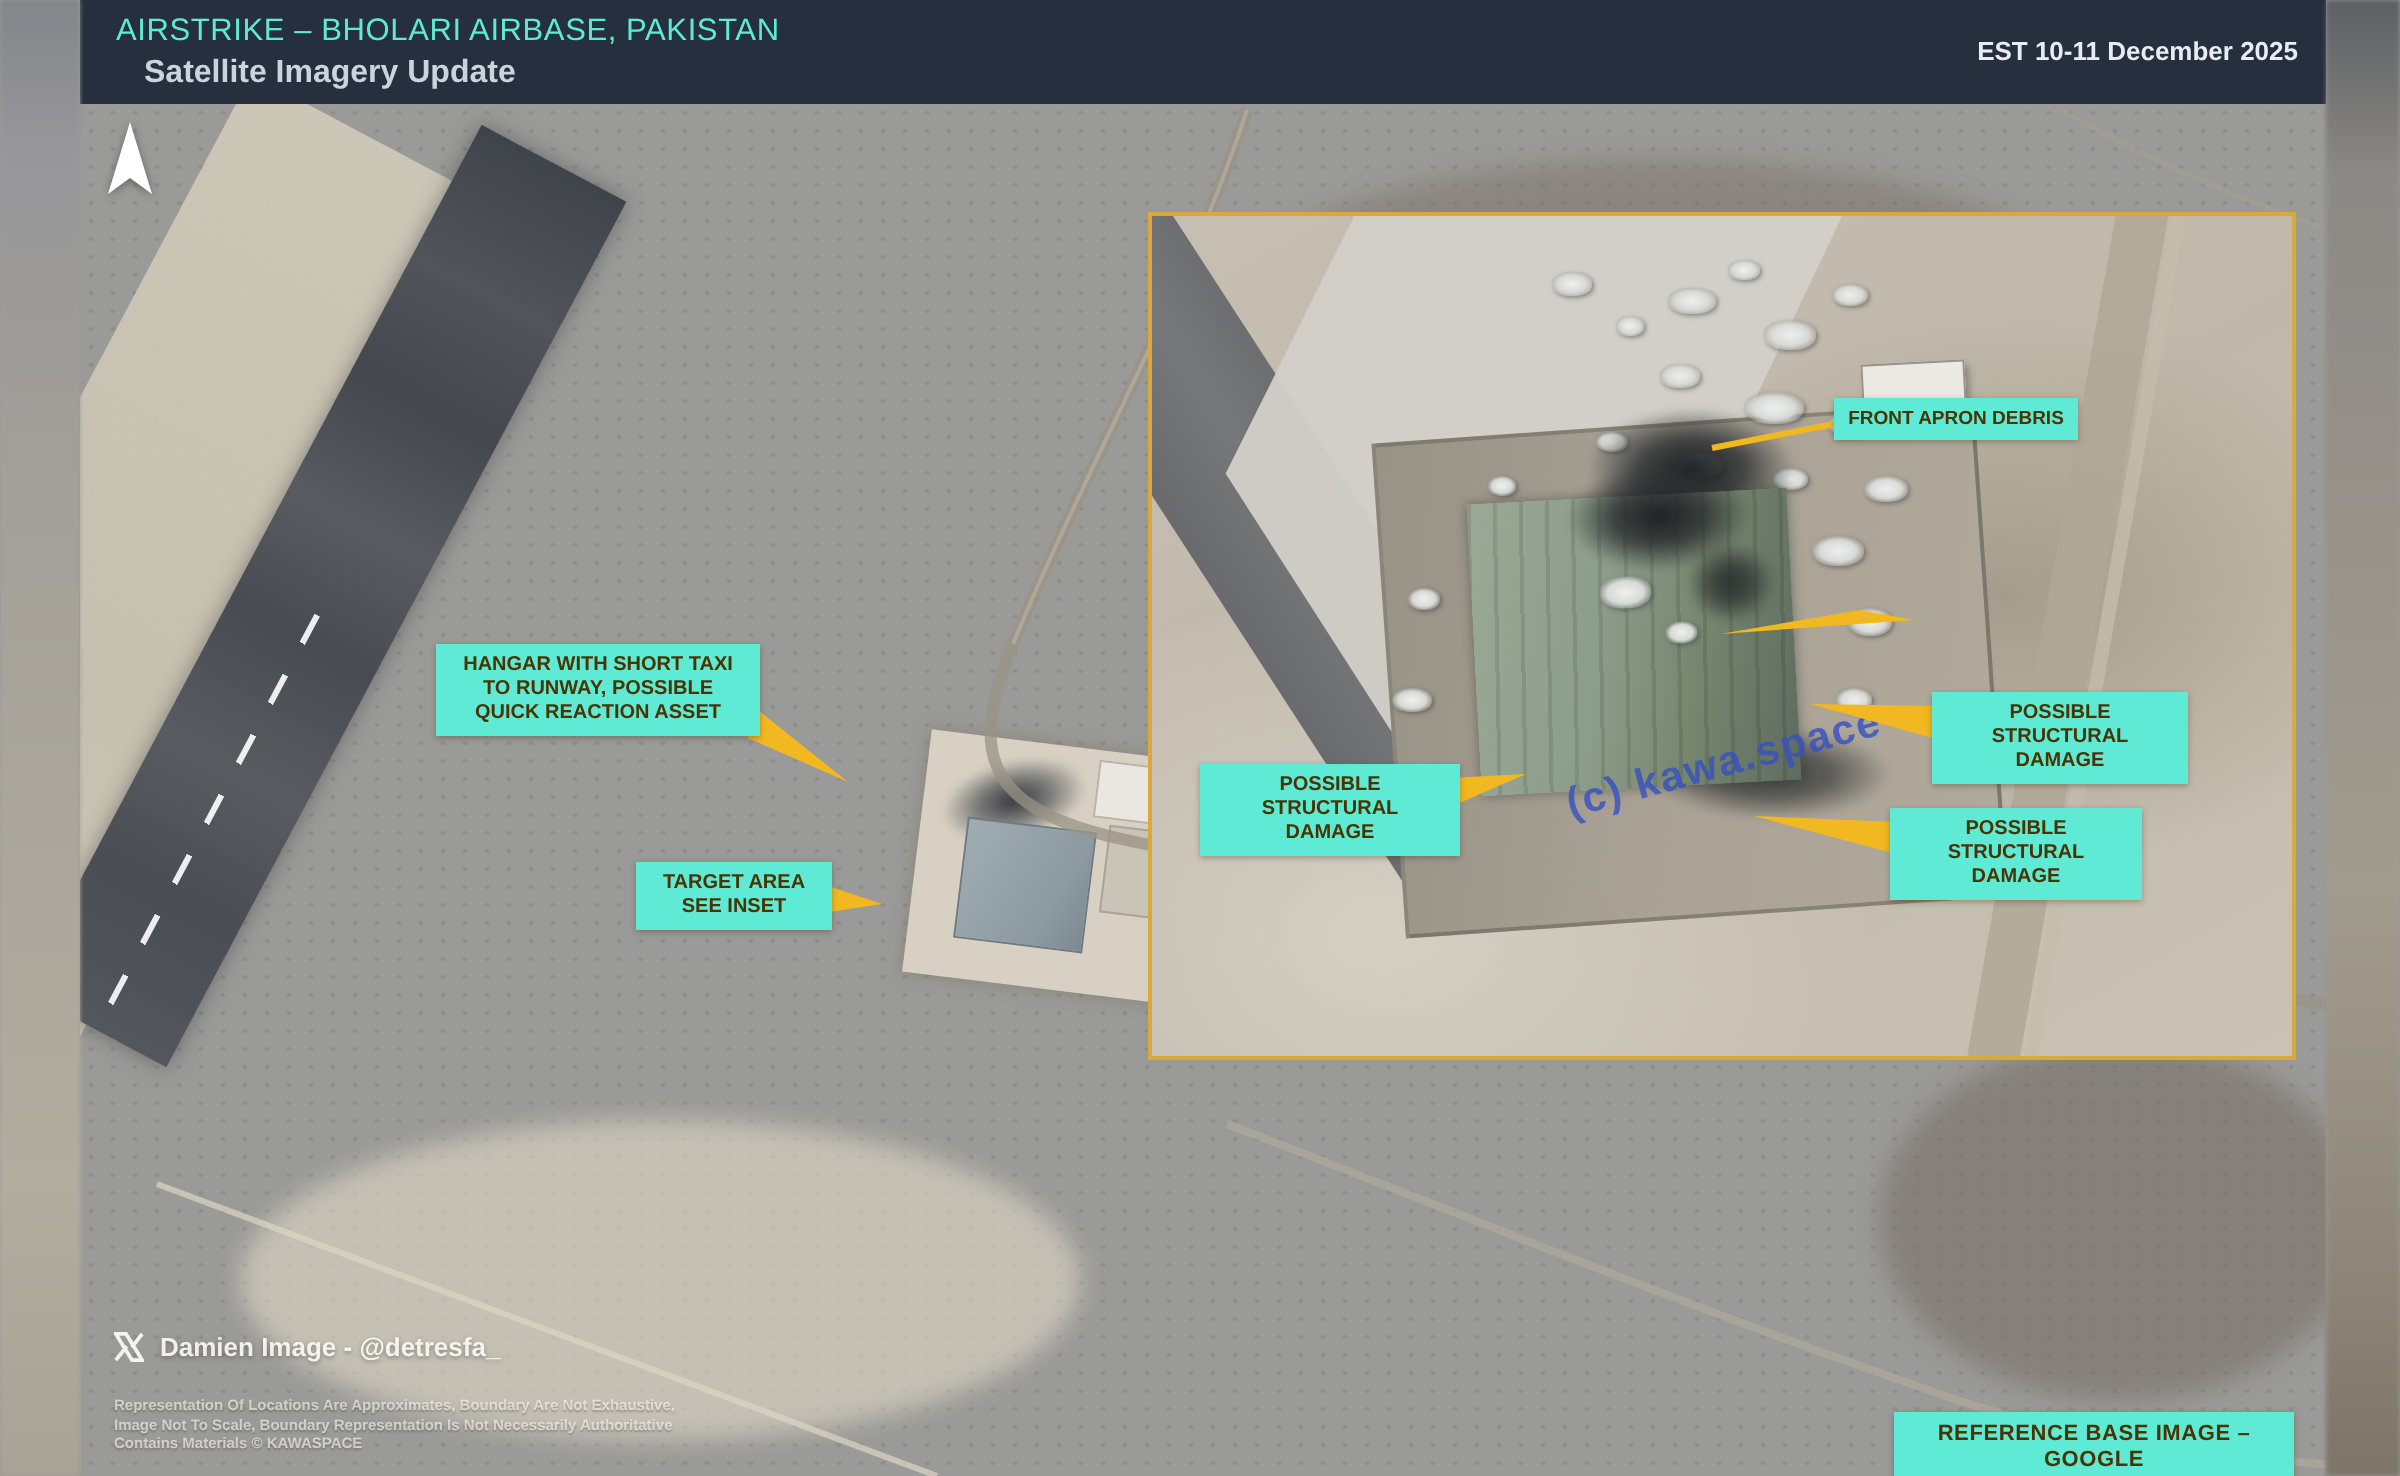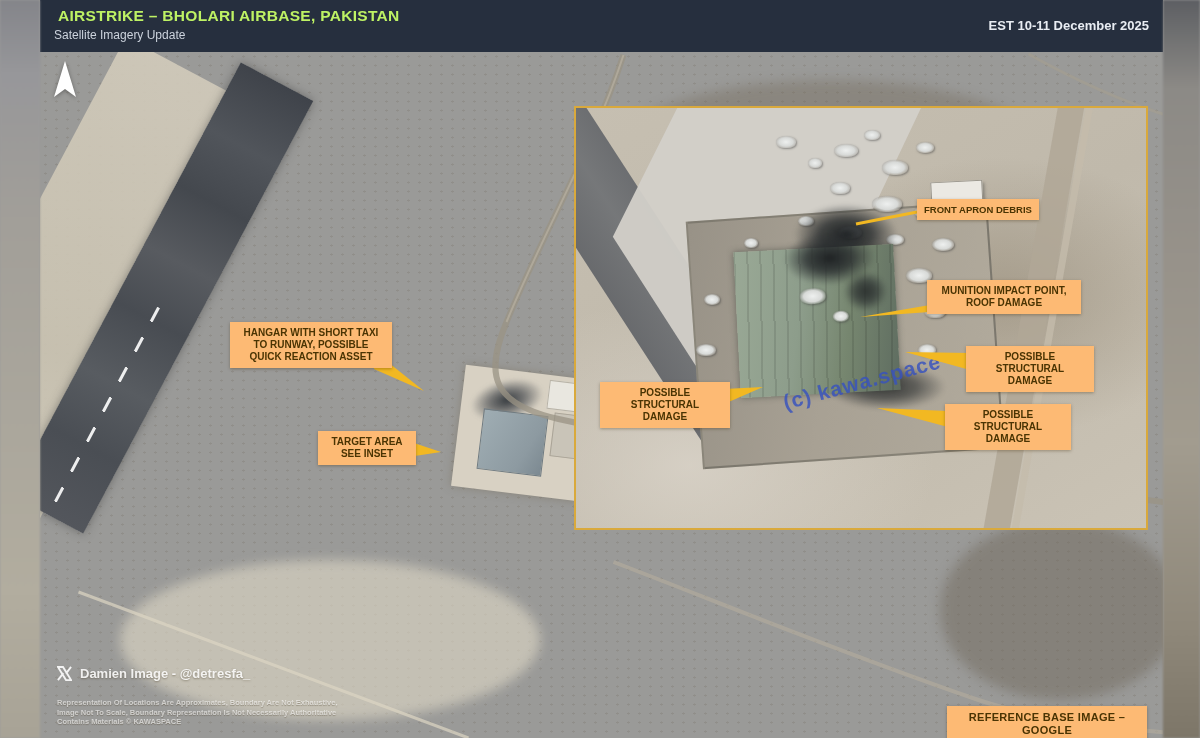--- a/index.html
+++ b/index.html
@@ -10,22 +10,22 @@
   .edge-left{left:0;width:40px;
     background:linear-gradient(180deg,#84858a 0%,#97979a 10%,#a29f99 30%,#aaa69c 55%,#b2ad9f 80%,#a8a396 100%);
     filter:blur(1px);}
   .edge-right{left:1163px;width:37px;
     background:linear-gradient(180deg,#5d5f63 0%,#8c8a86 12%,#97928a 35%,#a29c8f 60%,#8f887a 85%,#7d7668 100%);
     filter:blur(1px);}
   
   .frame{position:absolute;left:40px;top:0;width:1123px;height:738px;overflow:hidden;}
   
   .header{position:absolute;left:0;top:0;width:100%;height:52px;background:#262f3e;z-index:60;}
-  .title{position:absolute;left:18px;top:7px;color:#bef264;font-size:15.5px;font-weight:700;letter-spacing:.3px;}
-  .subtitle{position:absolute;left:14px;top:28px;color:#ccd3dd;font-size:12px;font-weight:400;}
+  .title{position:absolute;left:18px;top:7px;color:#5eead4;font-size:15.5px;font-weight:400;letter-spacing:.3px;}
+  .subtitle{position:absolute;left:32px;top:28px;color:#ccd3dd;font-size:16px;font-weight:700;}
   .date{position:absolute;right:14px;top:18px;color:#e9edf3;font-size:13px;font-weight:700;}
   
   .terrain{position:absolute;left:0;top:52px;width:1123px;height:686px;
     background:
       radial-gradient(420px 260px at 78% 12%, rgba(128,114,92,.45), transparent 70%),
       radial-gradient(500px 300px at 92% 6%, rgba(96,92,88,.5), transparent 65%),
       radial-gradient(600px 350px at 60% 30%, rgba(173,158,132,.4), transparent 70%),
       radial-gradient(700px 320px at 30% 95%, rgba(226,217,198,.65), transparent 70%),
       radial-gradient(500px 260px at 90% 92%, rgba(120,112,96,.45), transparent 70%),
       linear-gradient(160deg,#c4b9a2 0%,#c9bea7 40%,#cfc5b0 70%,#d5ccb8 100%);}
@@ -79,21 +79,21 @@
     box-shadow:1px 1px 2px rgba(70,70,70,.5);}
   .inset .roadR{position:absolute;left:444px;top:-20px;width:26px;height:470px;transform:rotate(10deg);
     background:#b0a796;opacity:.85;}
   .inset .roadR2{position:absolute;left:472px;top:-20px;width:7px;height:470px;transform:rotate(10deg);
     background:#c4bcab;opacity:.8;}
   .inset .bldg{position:absolute;left:355px;top:73px;width:50px;height:30px;transform:rotate(-3deg);
     background:#ebe9e3;border:1px solid #98948a;box-shadow:2px 3px 3px rgba(80,80,78,.45);}
   .watermark{position:absolute;left:205px;top:262px;transform:rotate(-15deg);
     color:rgba(55,82,190,.82);font-size:21px;font-weight:700;letter-spacing:1px;white-space:nowrap;}
   
-  .callout{position:absolute;z-index:50;background:#fdba74;color:#4a3403;
+  .callout{position:absolute;z-index:50;background:#5eead4;color:#4a3403;
     font-weight:700;text-align:center;white-space:pre-line;
     box-shadow:0 1px 3px rgba(60,40,0,.35);padding:5px 7px;}
   .fs10{font-size:10px;line-height:12px;}
   .fs95{font-size:9.5px;line-height:11px;}
   .fs11{font-size:11px;line-height:13px;letter-spacing:.3px;}
   .leaders{position:absolute;left:0;top:0;width:1200px;height:738px;z-index:45;pointer-events:none;}
   
   .north{position:absolute;left:12px;top:60px;z-index:61;filter:drop-shadow(0 1px 2px rgba(0,0,0,.35));}
   
   .credit{position:absolute;left:17px;top:666px;z-index:61;display:flex;align-items:center;gap:8px;
@@ -182,28 +182,26 @@
   <svg class="leaders" viewBox="0 0 1200 738">
     <line x1="917" y1="212" x2="856" y2="224" stroke="#f2b822" stroke-width="3"></line>
     <polygon points="930,305 957,310 860,317" fill="#f2b822"></polygon>
     <polygon points="970,353 970,370 905,352" fill="#f2b822"></polygon>
     <polygon points="724,389 724,404 763,387" fill="#f2b822"></polygon>
     <polygon points="948,411 948,427 877,408" fill="#f2b822"></polygon>
     <polygon points="374,351 374,369 424,391" fill="#f2b822"></polygon>
     <polygon points="408,441 408,457 441,452" fill="#f2b822"></polygon>
   </svg>
 
-  <div class="callout fs10" style="left:230px;top:322px;width:148px;">HANGAR WITH SHORT TAXI
+  <div class="callout fs10" style="left:218px;top:322px;width:148px;">HANGAR WITH SHORT TAXI
 TO RUNWAY, POSSIBLE
 QUICK REACTION ASSET</div>
   <div class="callout fs10" style="left:318px;top:431px;width:84px;">TARGET AREA
 SEE INSET</div>
   <div class="callout fs95" style="left:917px;top:199px;width:108px;">FRONT APRON DEBRIS</div>
-  <div class="callout fs10" style="left:927px;top:280px;width:140px;">MUNITION IMPACT POINT,
-ROOF DAMAGE</div>
   <div class="callout fs10" style="left:600px;top:382px;width:116px;">POSSIBLE STRUCTURAL
 DAMAGE</div>
   <div class="callout fs10" style="left:966px;top:346px;width:114px;">POSSIBLE STRUCTURAL
 DAMAGE</div>
   <div class="callout fs10" style="left:945px;top:404px;width:112px;">POSSIBLE STRUCTURAL
 DAMAGE</div>
   <div class="callout fs11" style="left:947px;top:706px;width:186px;z-index:62;">REFERENCE BASE IMAGE – GOOGLE</div>
 
   <div class="frame" style="height:52px;overflow:visible;">
     <div class="header">

